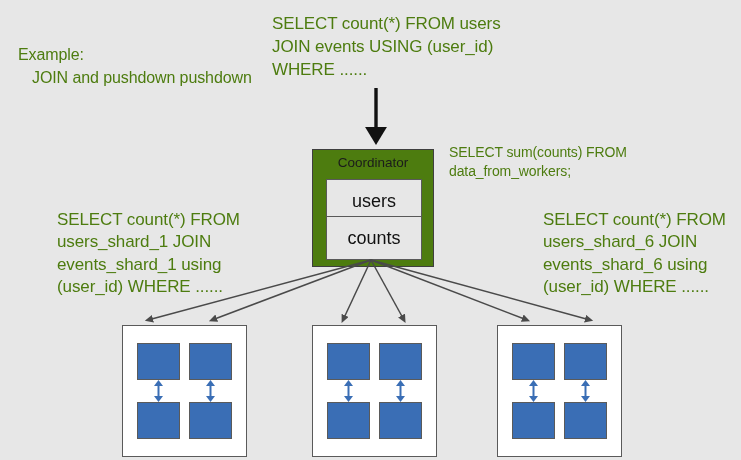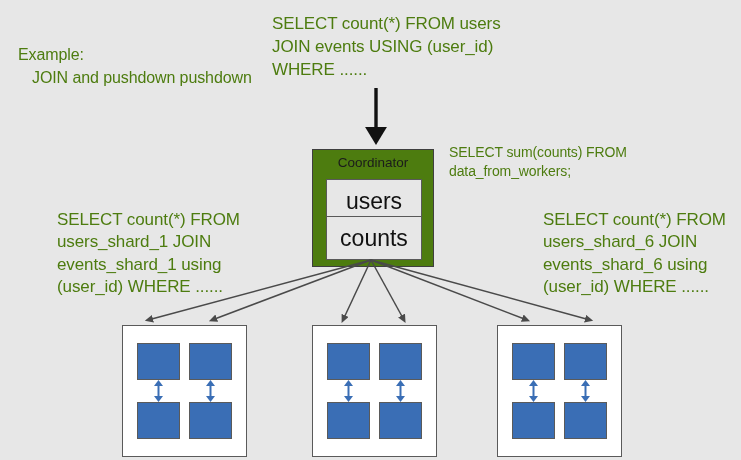--- a/index.html
+++ b/index.html
@@ -91,21 +91,21 @@
     position: absolute;
     left: 13px;
     width: 96px;
     height: 44px;
     background: #e7e7e7;
     border: 1.3px solid #595959;
     box-sizing: border-box;
     display: flex;
     align-items: center;
     justify-content: center;
-    font-size: 23px;
+    font-size: 18px;
     color: #111111;
   }
   #coord-table-users  { top: 29px; }
   #coord-table-events { top: 66px; }
 
   
   .worker-node {
     position: absolute;
     top: 325px;
     width: 125px;

